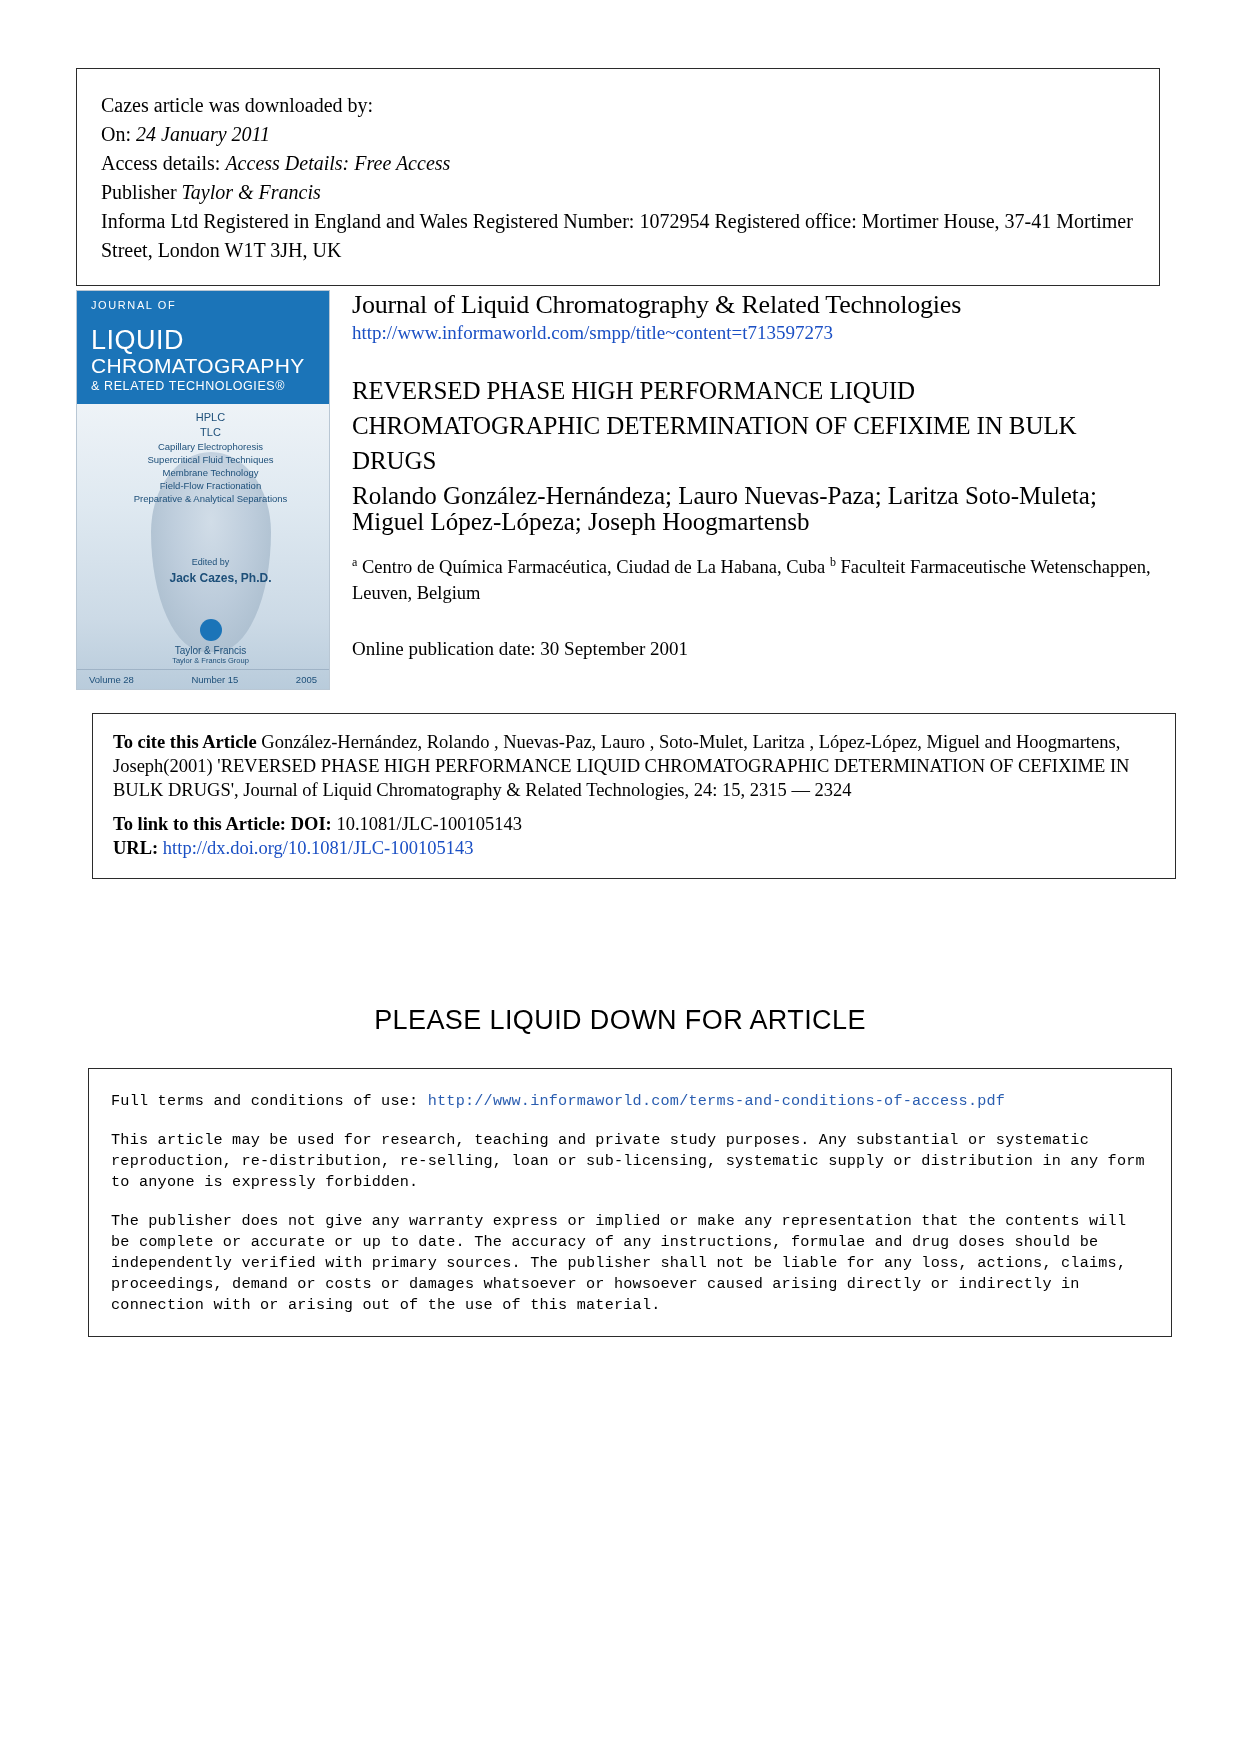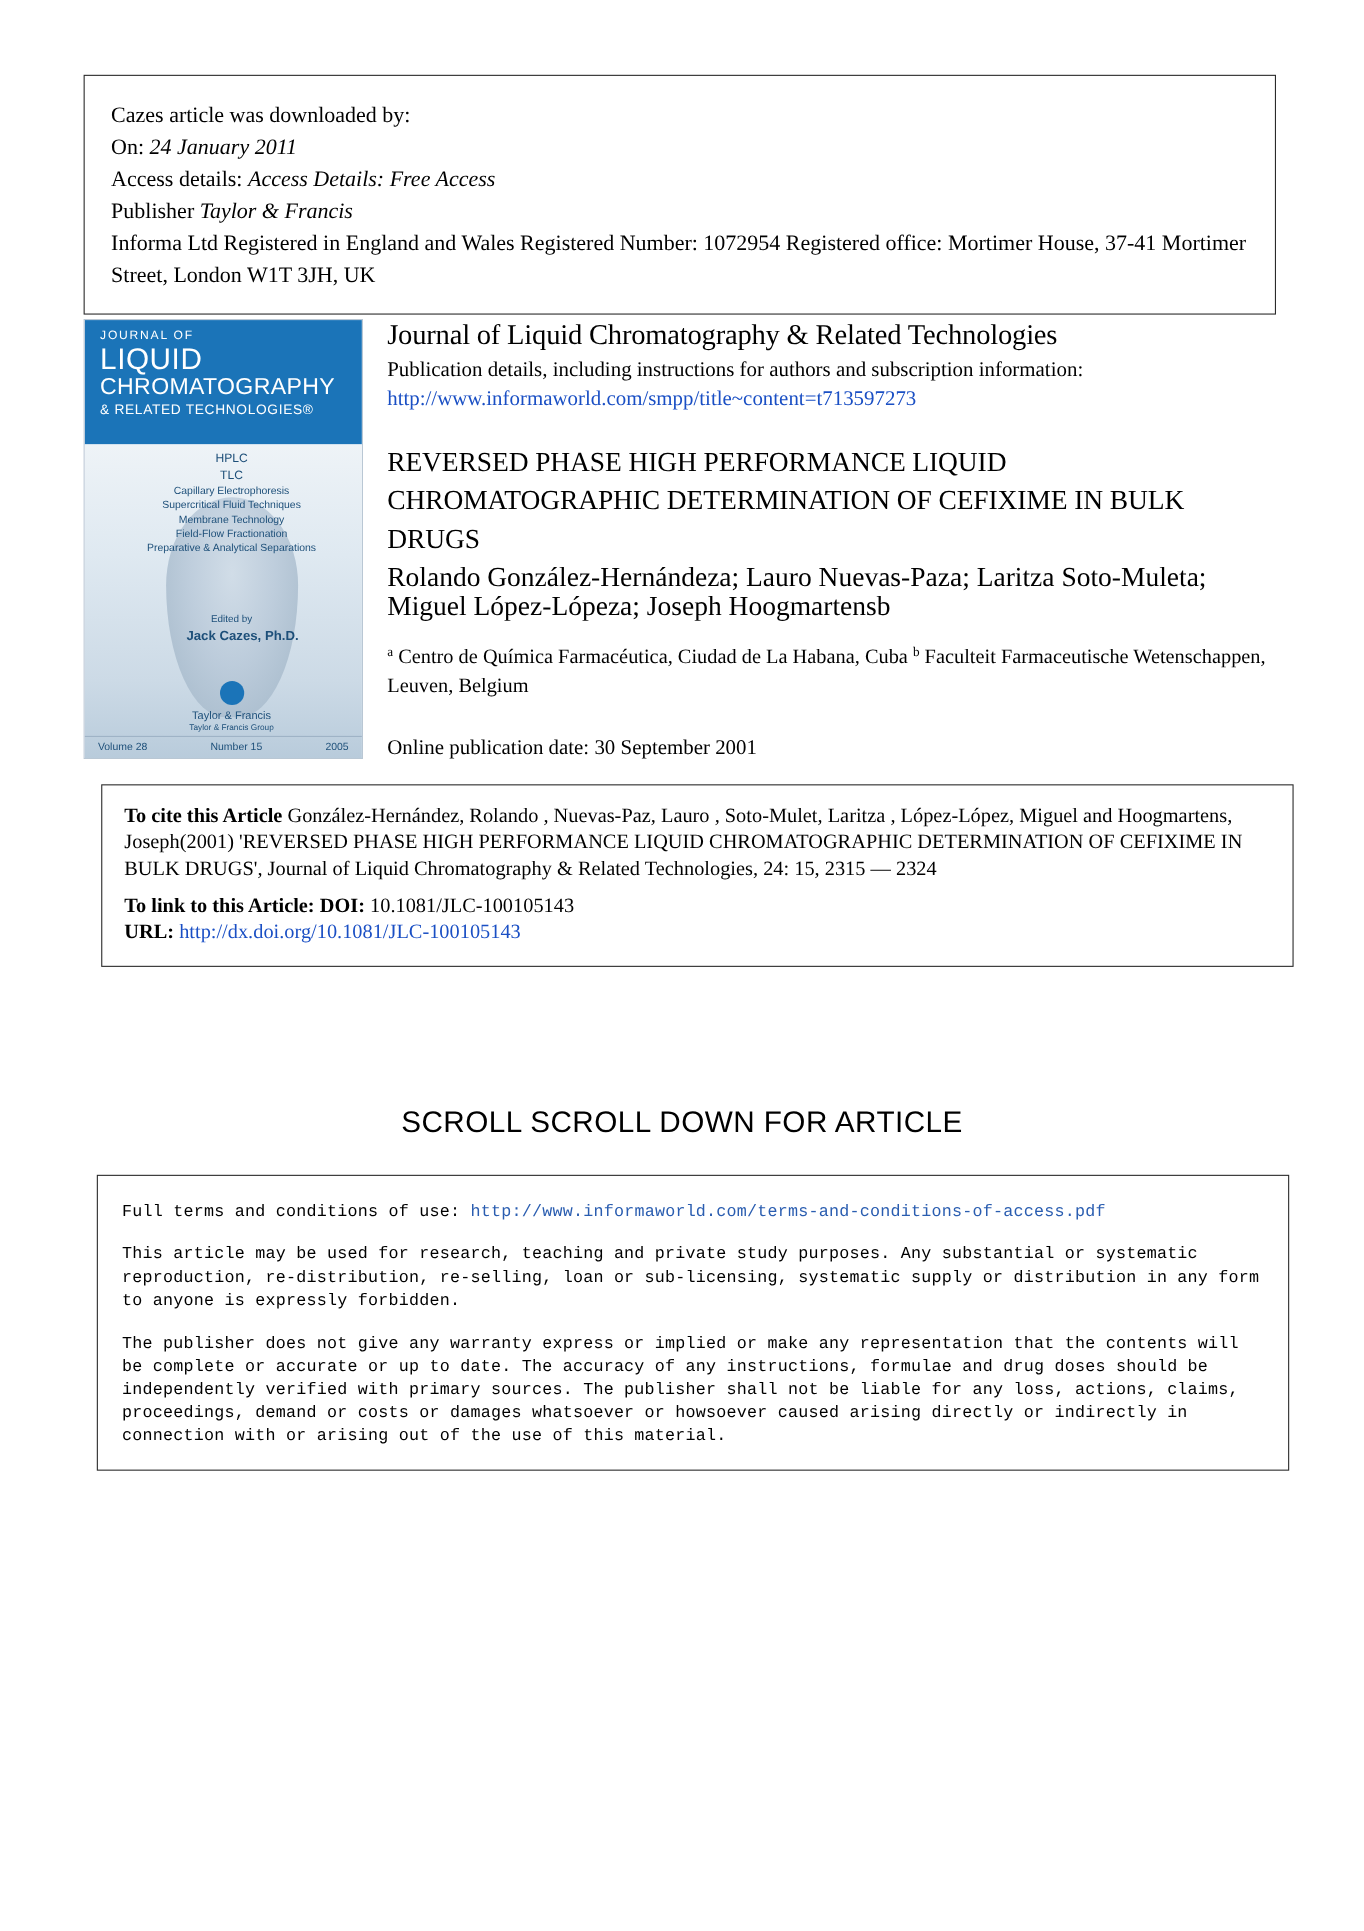--- a/index.html
+++ b/index.html
@@ -64,21 +64,21 @@
     height: 113px;
     background: #1b74b8;
     color: #ffffff;
     padding: 8px 12px 0 14px;
     box-sizing: border-box;
   }
   .cover-jof {
     font-family: "Liberation Sans", sans-serif;
     font-size: 11px;
     letter-spacing: 1.6px;
-    margin-bottom: 2px;
+    margin-bottom: 16px;
   }
   .cover-title1 {
     font-family: "Liberation Sans", sans-serif;
     font-size: 27px;
     line-height: 27px;
     letter-spacing: 0.5px;
   }
   .cover-title2 {
     font-family: "Liberation Sans", sans-serif;
     font-size: 21px;
@@ -322,21 +322,20 @@
       </div>
       <div class="cover-footer">
         <span>Volume 28</span>
         <span>Number 15</span>
         <span>2005</span>
       </div>
     </div>
 
     <div class="journal-text">
       <div class="journal-name">Journal of Liquid Chromatography &amp; Related Technologies</div>
-      <div class="pub-details">Publication details, including instructions for authors and subscription information:</div>
       <div class="pub-details" style="margin-top:0">
         <a class="link" href="#">http://www.informaworld.com/smpp/title~content=t713597273</a>
       </div>
       <div class="art-title">REVERSED PHASE HIGH PERFORMANCE LIQUID CHROMATOGRAPHIC DETERMINATION OF CEFIXIME IN BULK DRUGS</div>
       <div class="authors">Rolando González-Hernándeza; Lauro Nuevas-Paza; Laritza Soto-Muleta; Miguel López-Lópeza; Joseph Hoogmartensb</div>
       <div class="affil">
         <sup>a</sup>
         <span>Centro de Química Farmacéutica, Ciudad de La Habana, Cuba</span>
         <sup>b</sup>
         <span>Faculteit Farmaceutische Wetenschappen, Leuven, Belgium</span>
@@ -353,21 +352,21 @@
     <div class="cite-line cite-sp">
       <b>To link to this Article: DOI:</b>
       <span>10.1081/JLC-100105143</span>
     </div>
     <div class="cite-line">
       <b>URL:</b>
       <a class="link" href="#">http://dx.doi.org/10.1081/JLC-100105143</a>
     </div>
   </div>
 
-  <div class="scroll-note">SCROLL SCROLL DOWN FOR ARTICLE</div>
+  <div class="scroll-note">PLEASE LIQUID DOWN FOR ARTICLE</div>
 
   <div class="terms-box">
     <div class="mono">
       <p>
         <span>Full terms and conditions of use:</span>
         <a href="#">http://www.informaworld.com/terms-and-conditions-of-access.pdf</a>
       </p>
       <p>This article may be used for research, teaching and private study purposes. Any substantial or systematic reproduction, re-distribution, re-selling, loan or sub-licensing, systematic supply or distribution in any form to anyone is expressly forbidden.</p>
       <p>The publisher does not give any warranty express or implied or make any representation that the contents will be complete or accurate or up to date. The accuracy of any instructions, formulae and drug doses should be independently verified with primary sources. The publisher shall not be liable for any loss, actions, claims, proceedings, demand or costs or damages whatsoever or howsoever caused arising directly or indirectly in connection with or arising out of the use of this material.</p>
     </div>

